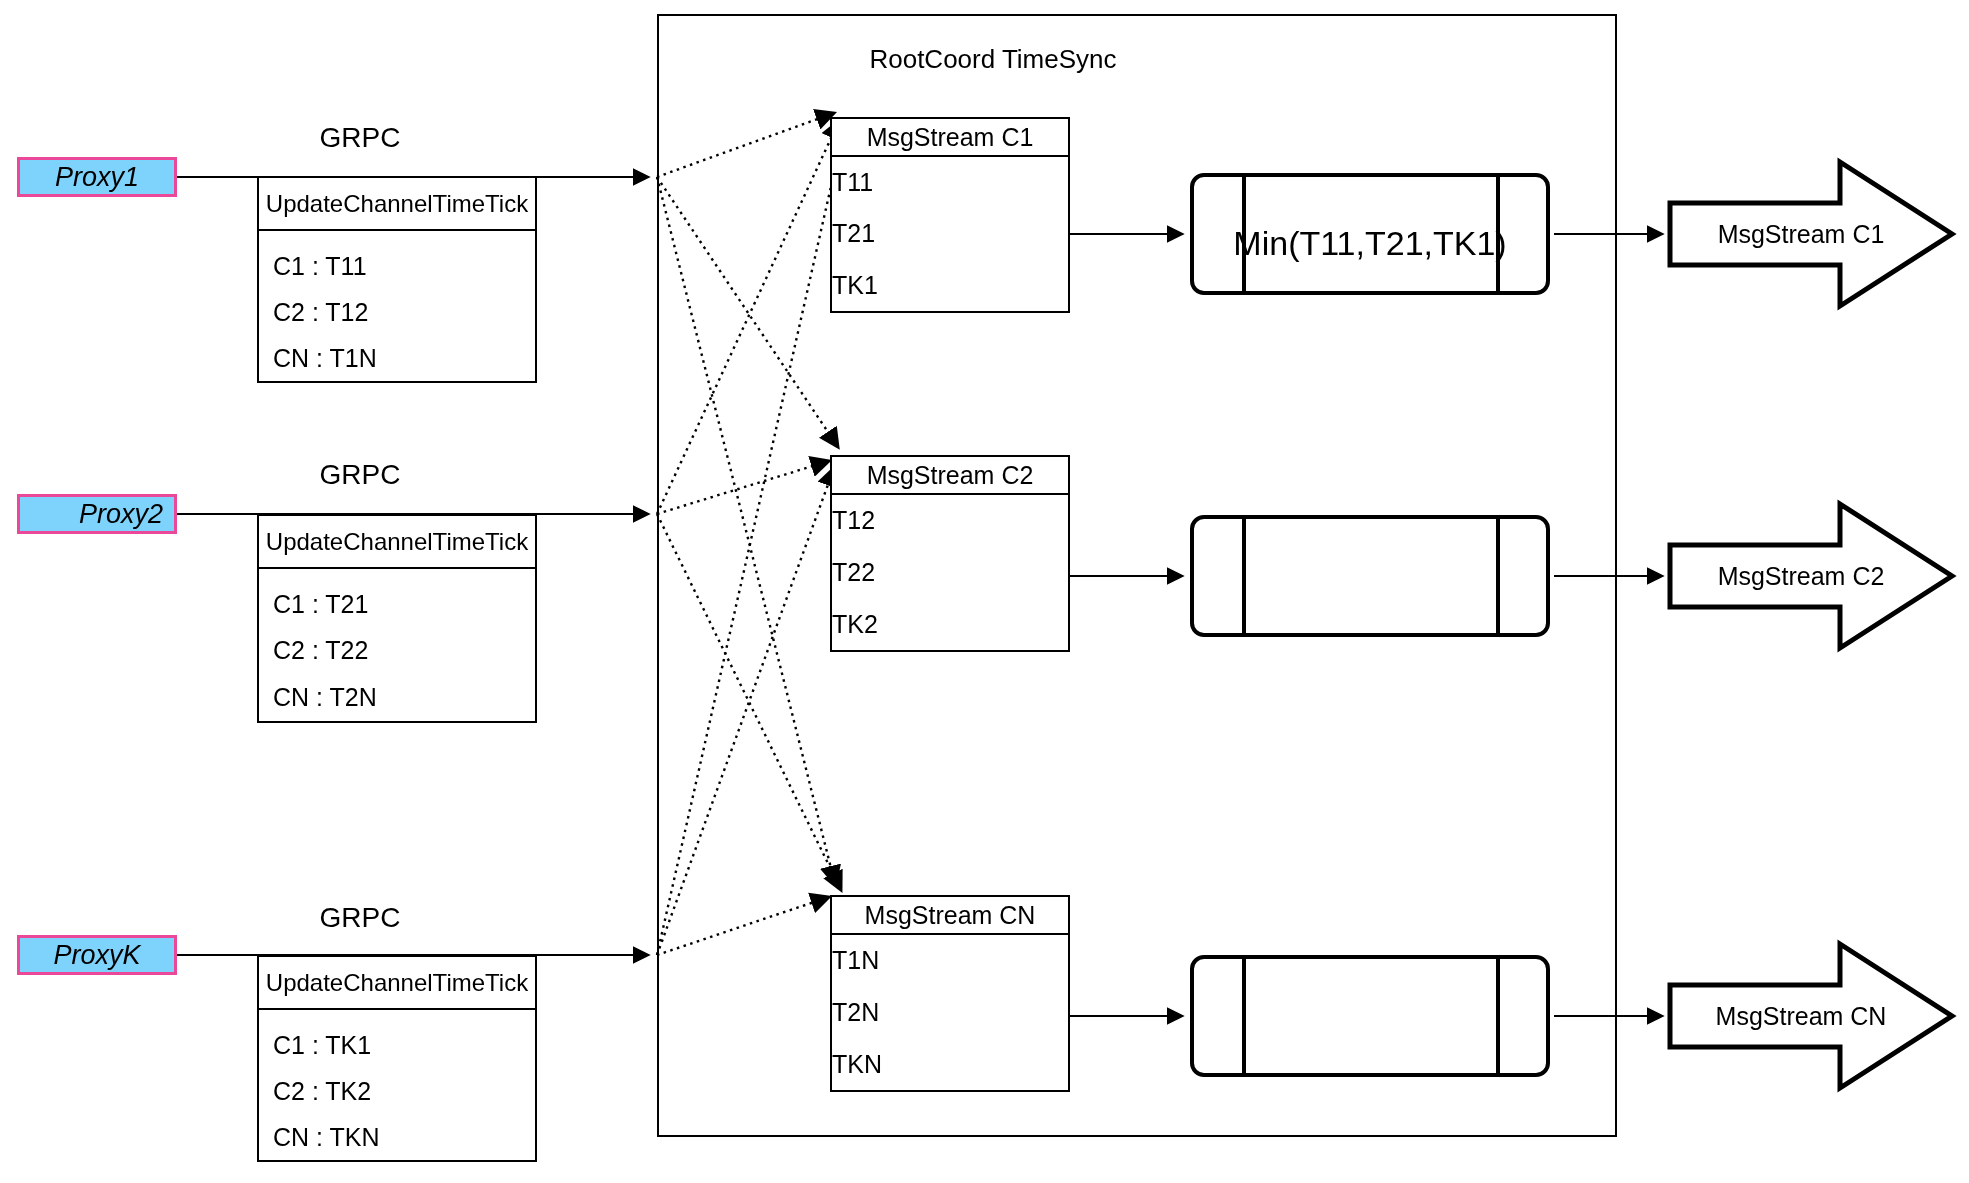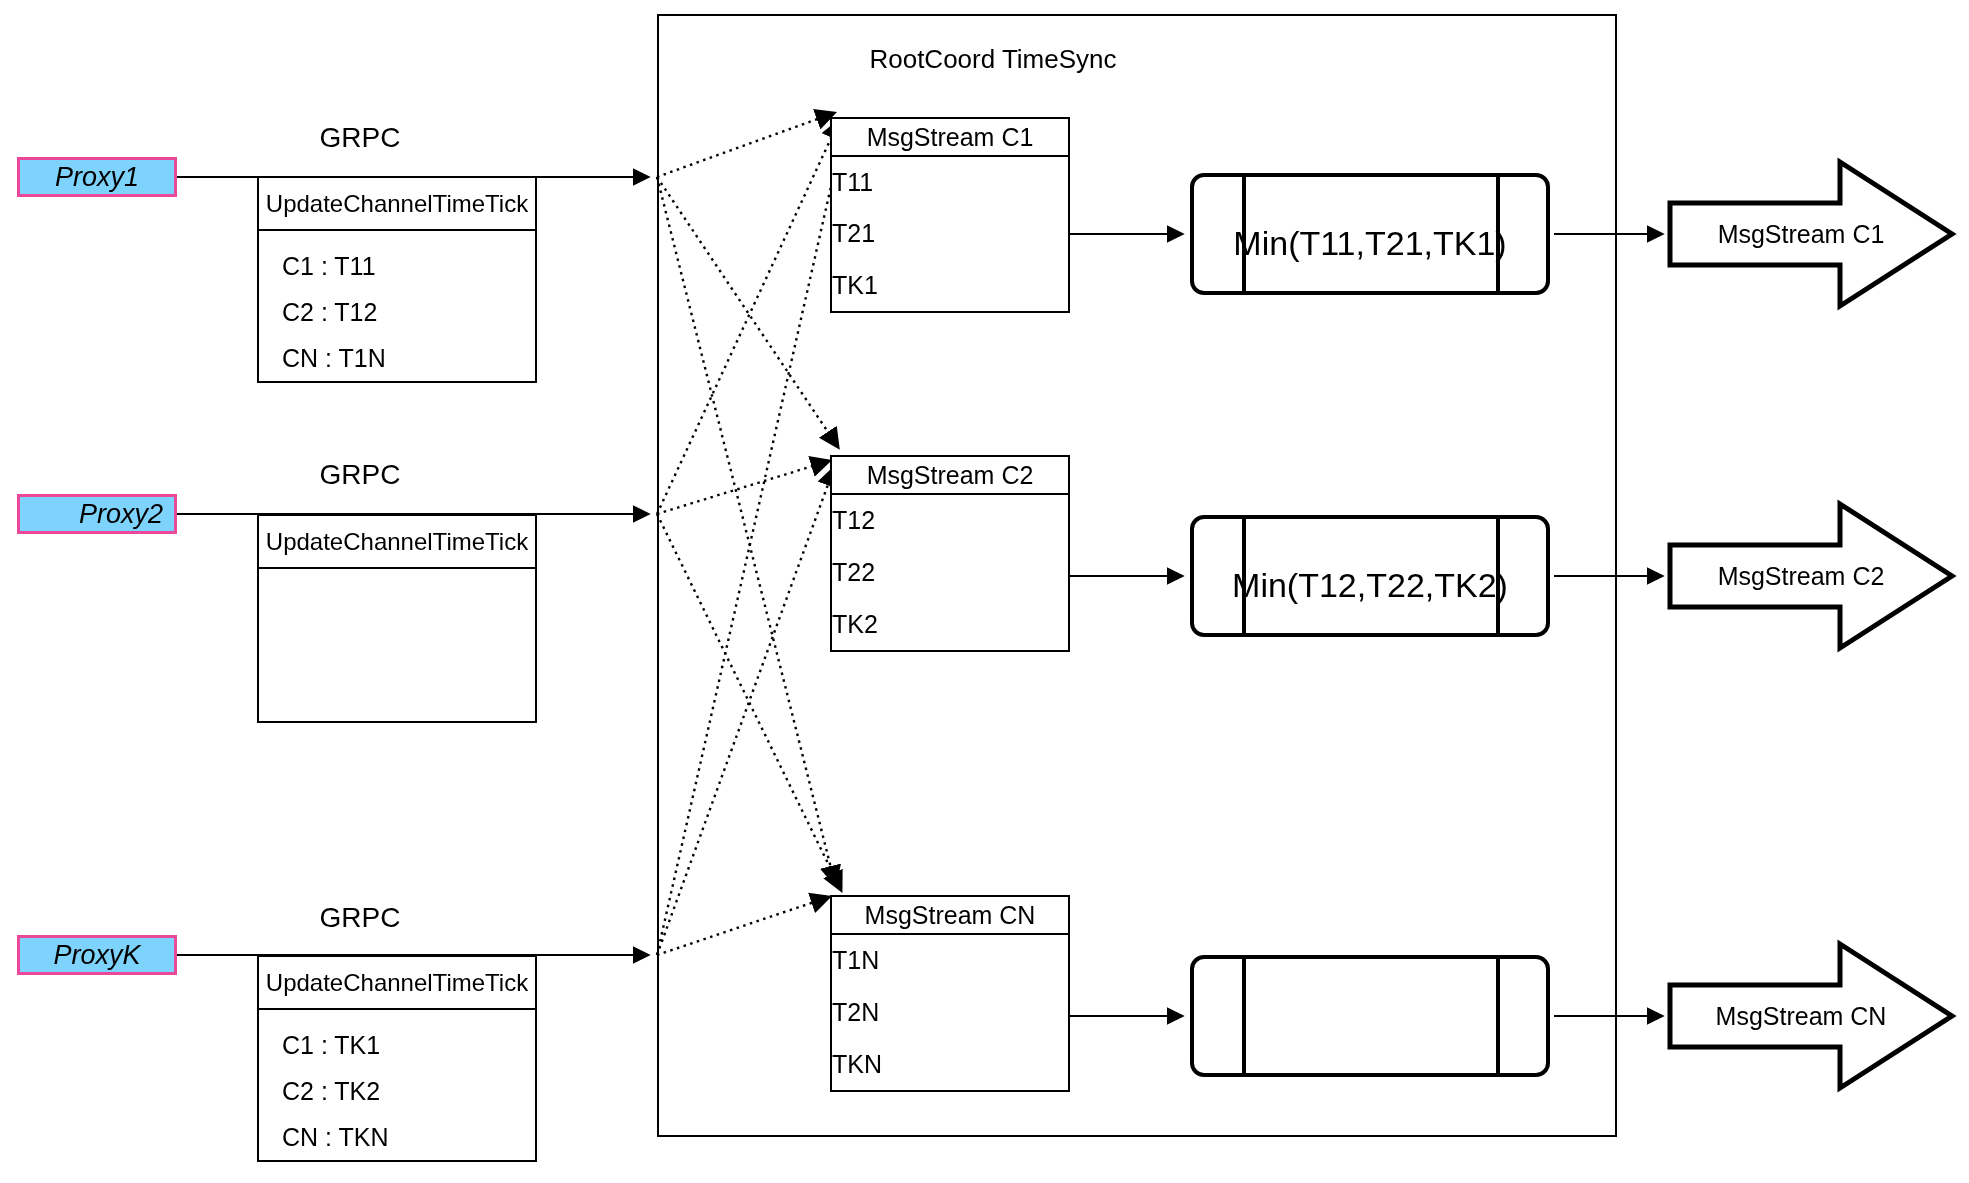--- a/index.html
+++ b/index.html
@@ -33,21 +33,21 @@
 
   
   .utable { border:2px solid #000; background:#fff; z-index:3; display:flex; flex-direction:column;gap:12px; }
   .utable .thead {
     height:51px; border-bottom:2px solid #000;
     display:flex; align-items:center; justify-content:center;
     font-size:24px; flex:0 0 auto;
   }
   .utable .tbody {
     flex:1 1 auto; display:flex; flex-direction:column;
-    justify-content:space-around; padding-left:23px; font-size:25px;
+    justify-content:space-around; padding-left:14px; font-size:25px;
   }
 
   
   .mtable { border:2px solid #000; background:#fff; z-index:3; display:flex; flex-direction:column; }
   .mtable .thead {
     height:36px; border-bottom:2px solid #000;
     display:flex; align-items:center; justify-content:center;
     font-size:25px; flex:0 0 auto;
   }
   .mtable .tbody {
@@ -144,35 +144,39 @@
 
   <div class="abs outlabel" style="left:1672px; top:217px; width:258px; height:34px;">MsgStream C1</div>
 
   <div class="abs proxybox" style="left:17px; top:494px; width:160px; height:40px;padding-left:48px;">
     <span>Proxy2</span>
   </div>
   <div class="abs grpc" style="left:290px; top:459px; width:140px;">GRPC</div>
 
   <div class="abs utable" style="left:257px; top:514px; width:280px; height:209px;">
     <div class="thead">UpdateChannelTimeTick</div>
+    <div class="tbody">
+      <div>C1 :  T21</div>
+      <div>C2 :  T22</div>
+      <div>CN : T2N</div>
+    </div>
   </div>
 
   <div class="abs mtable" style="left:830px; top:455px; width:240px; height:197px;">
     <div class="thead">MsgStream C2</div>
     <div class="tbody">
       <div>T12</div>
       <div>T22</div>
       <div>TK2</div>
     </div>
   </div>
 
   <div class="abs minbox" style="left:1190px; top:515px; width:360px; height:122px;">
     <div class="mindiv l"></div>
     <div class="mindiv r"></div>
-    <div class="minlabel">Min(T12,T22,TK2)</div>
   </div>
 
   <div class="abs outlabel" style="left:1672px; top:559px; width:258px; height:34px;">MsgStream C2</div>
 
   <div class="abs proxybox" style="left:17px; top:935px; width:160px; height:40px;">
     <span>ProxyK</span>
   </div>
   <div class="abs grpc" style="left:290px; top:902px; width:140px;">GRPC</div>
 
   <div class="abs utable" style="left:257px; top:955px; width:280px; height:207px;">

